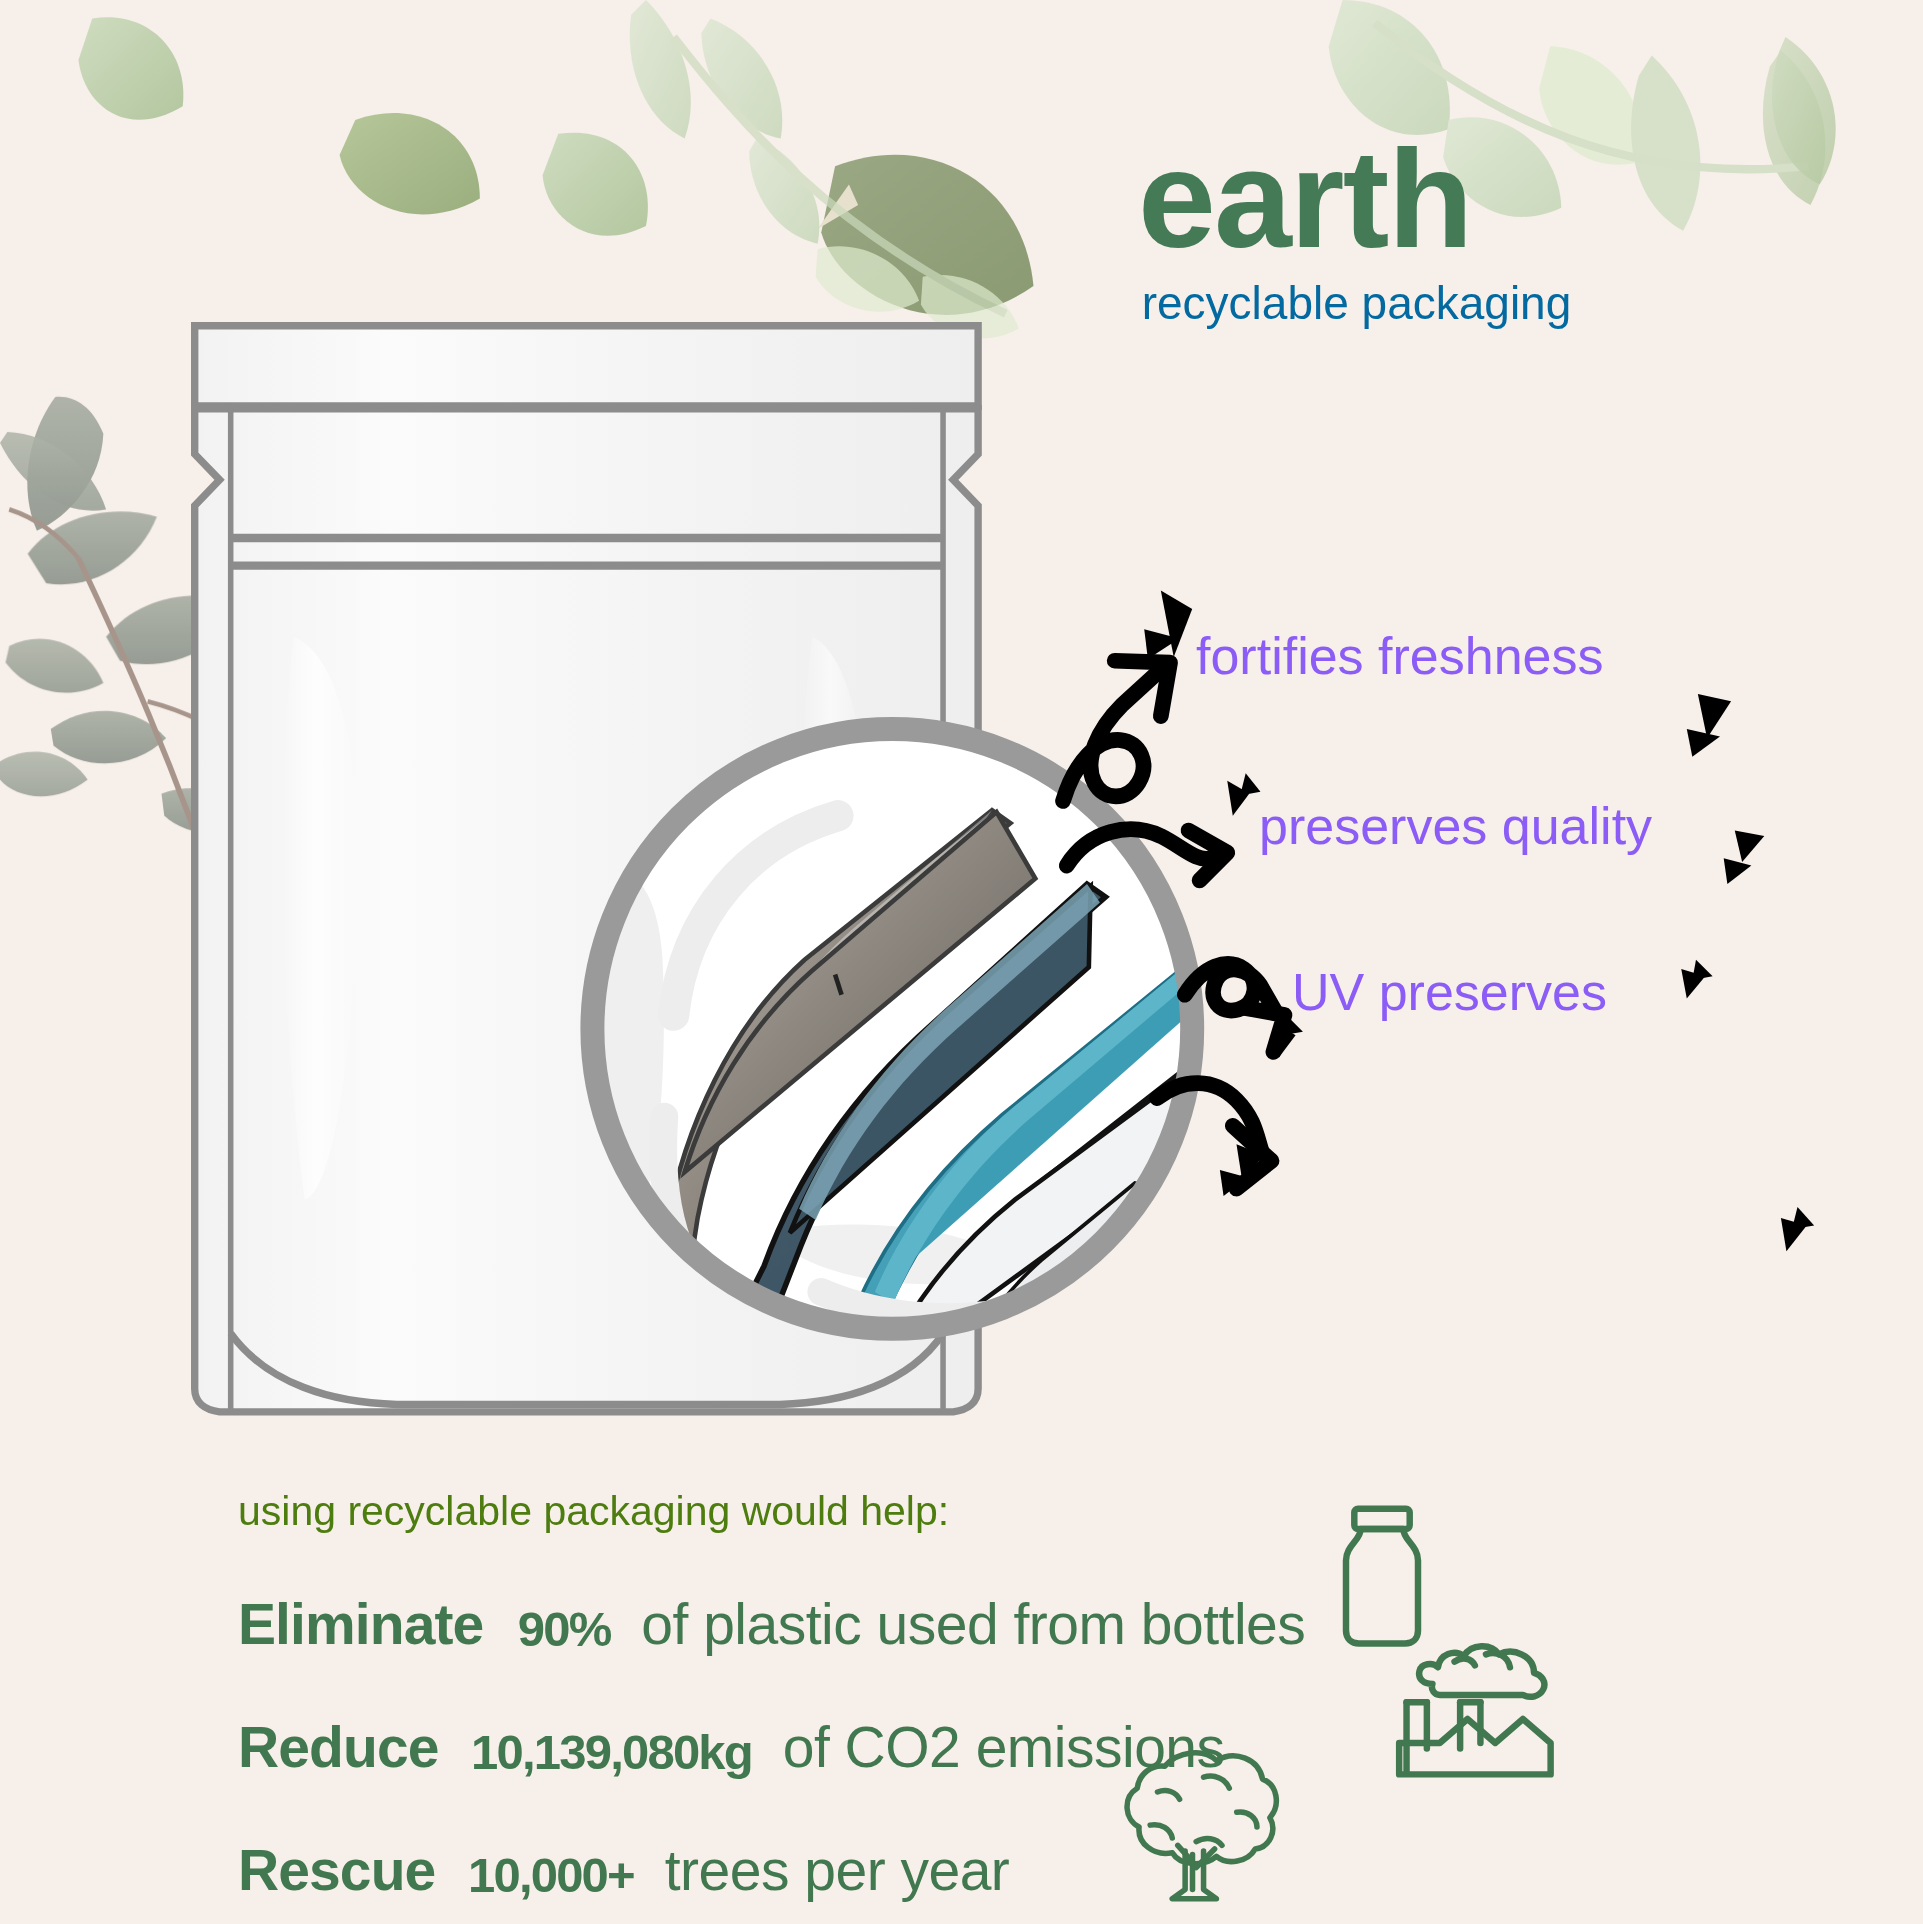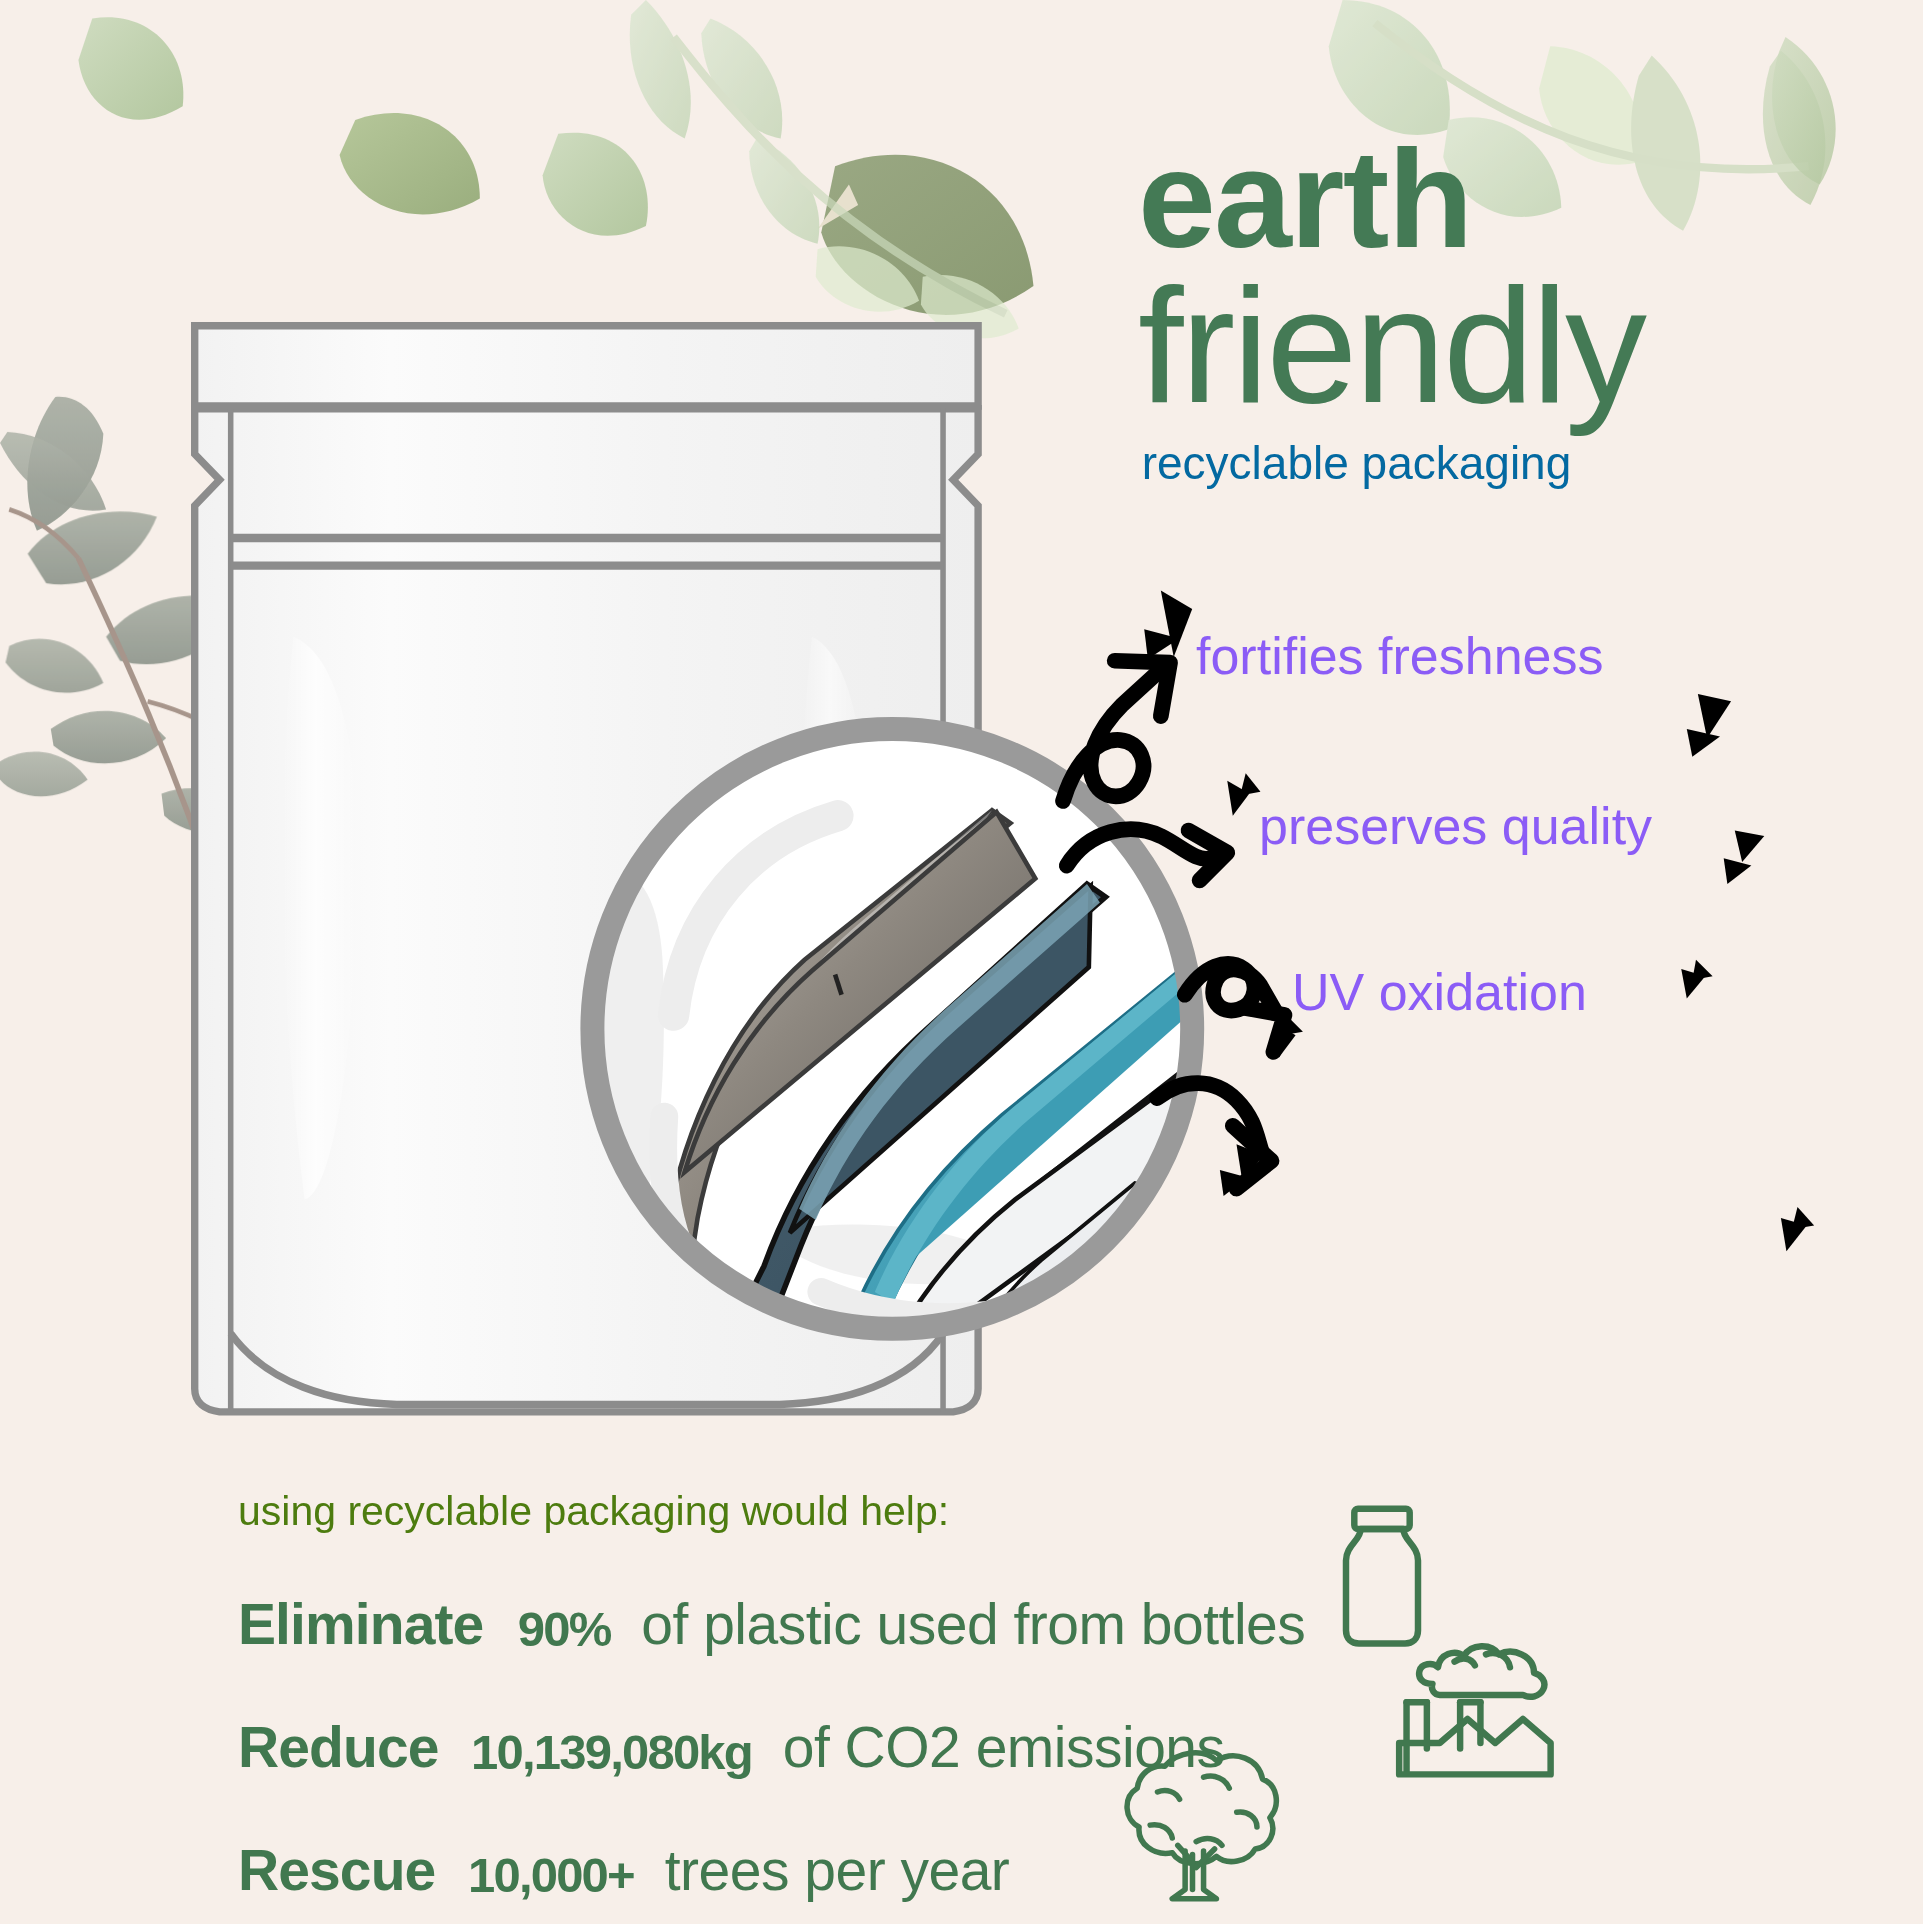--- a/index.html
+++ b/index.html
@@ -287,27 +287,26 @@
 
       <path d="M1340 1240 L 1370 1252 L 1346 1278 Z"></path>
       <path d="M1322 1268 L 1352 1276 L 1326 1296 Z"></path>
       <path d="M1930 1320 L 1958 1328 L 1936 1356 Z"></path>
       <path d="M1948 1308 L 1966 1328 L 1942 1332 Z"></path>
     </g>
   </svg>
 
   <div class="headline">
     <div class="hl-earth">earth</div>
-    <div class="hl-friendly">friendly</div>
     <div class="hl-sub">recyclable packaging</div>
   </div>
 
   <div class="feat feat-1">fortifies freshness</div>
   <div class="feat feat-2">preserves quality</div>
-  <div class="feat feat-3">UV oxidation</div>
+  <div class="feat feat-3">UV preserves</div>
 
   <div class="stats">
     <div class="stats-intro">using recyclable packaging would help:</div>
 
     <div class="stat-row r1">
       <span class="stat-verb">Eliminate</span>
       <span class="stat-num">90%</span>
       <span class="stat-tail">of plastic used from bottles</span>
     </div>
 

